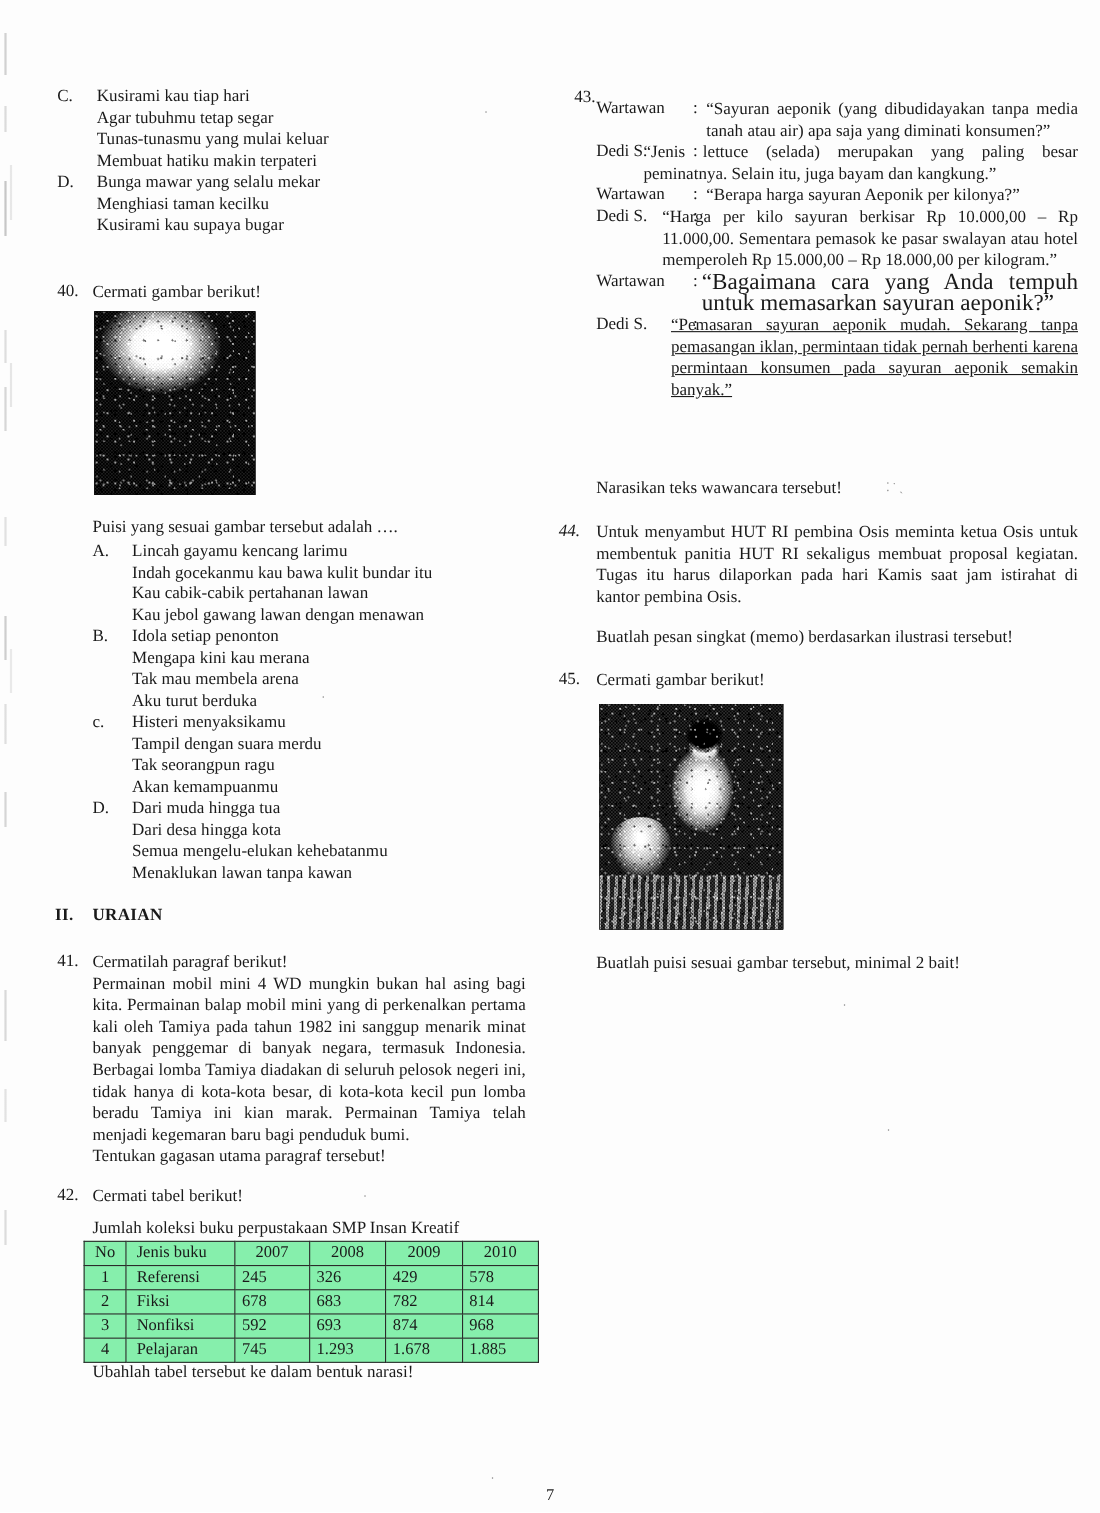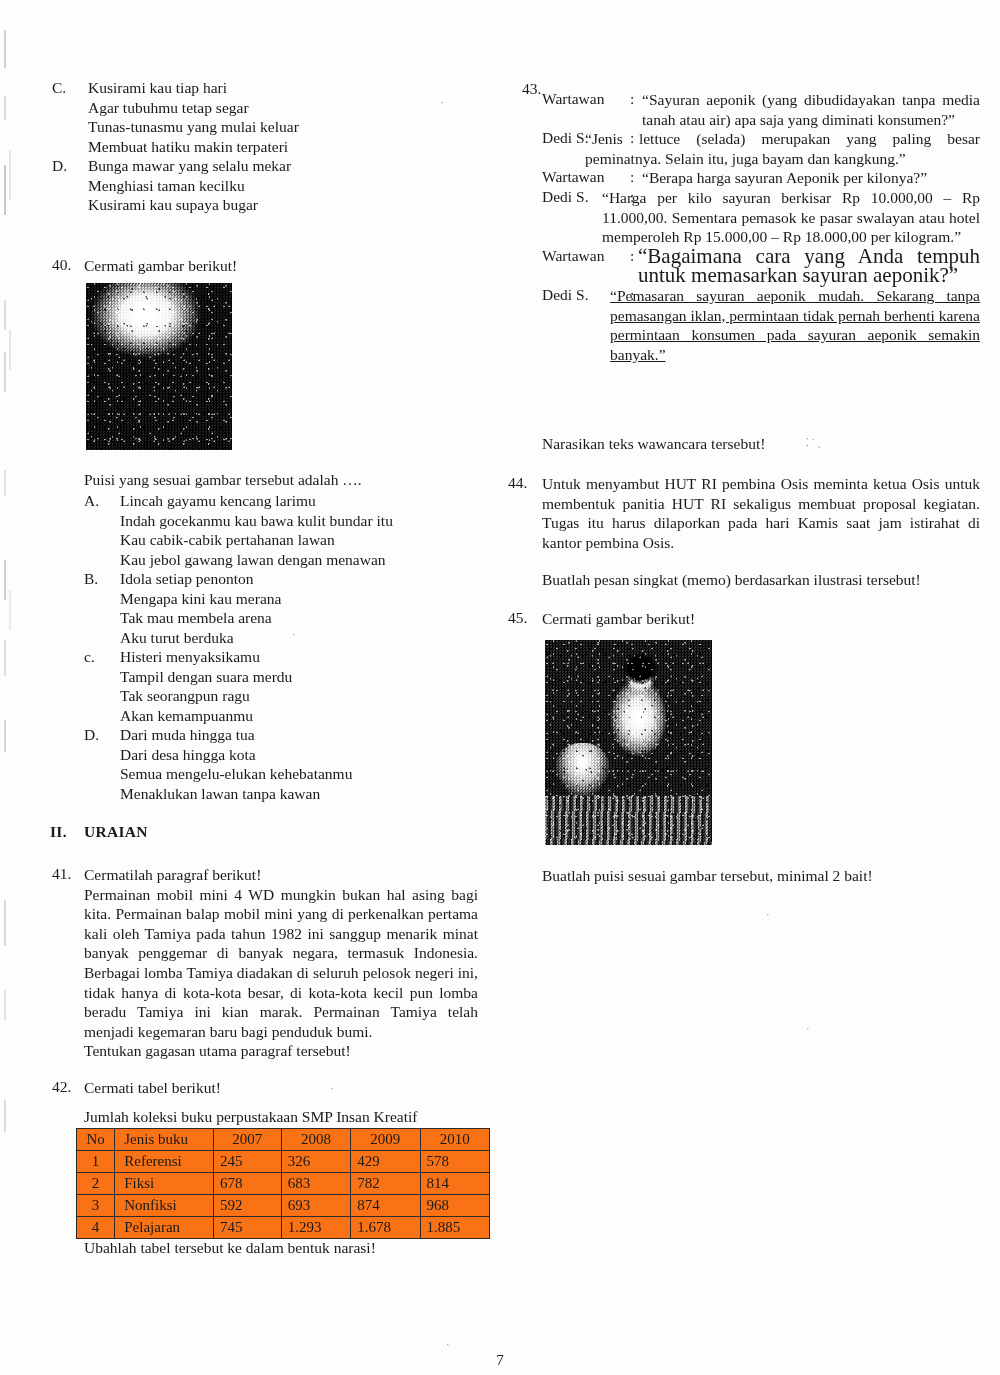--- a/index.html
+++ b/index.html
@@ -216,21 +216,21 @@
   
   .tbl-title {
     position: absolute;
     font-size: 15.5px;
     white-space: nowrap;
   }
   table.data {
     position: absolute;
     border-collapse: collapse;
     font-size: 15px;
-    background: #f97316;
+    background: #86efac;
   }
   table.data td, table.data th {
     border: 1.4px solid #2b2b2b;
     padding: 1px 6px;
     height: 19px;
     font-weight: normal;
     font-family: "Liberation Serif", "DejaVu Serif", serif;
   }
   table.data .c-no    { width: 30px;  text-align: center; }
   table.data .c-jenis { width: 100px; text-align: left; padding-left: 9px; }
@@ -464,21 +464,21 @@
 
       <div style="position:relative;">
         <span style="position:absolute; left:0; top:0; font-size:15.5px;">Dedi S.</span>
         <span style="position:absolute; left:88px; top:0; font-size:15.5px;">:</span>
         <div style="margin-left:68px; font-size:15.5px; line-height:19.6px; text-align:justify;text-decoration:underline;">“Pemasaran sayuran aeponik mudah. Sekarang tanpa pemasangan iklan, permintaan tidak pernah berhenti karena permintaan konsumen pada sayuran aeponik semakin banyak.”</div>
       </div>
     </div>
 
     <div class="line" style="position:absolute; left:42px; top:434px;">Narasikan teks wawancara tersebut!</div>
 
-    <span class="qnum" style="position:absolute; left:8px; top:474px;">44.</span>
+    <span class="qnum" style="position:absolute; left:8px; top:474px;font-style:italic;">44.</span>
     <div class="just" style="position:absolute; left:42px; top:474px; width:438px;">Untuk menyambut HUT RI pembina Osis meminta ketua Osis untuk membentuk panitia HUT RI sekaligus membuat proposal kegiatan. Tugas itu harus dilaporkan pada hari Kamis saat jam istirahat di kantor pembina Osis.</div>
     <div class="line" style="position:absolute; left:42px; top:570px;">Buatlah pesan singkat (memo) berdasarkan ilustrasi tersebut!</div>
 
     <span class="qnum" style="position:absolute; left:8px; top:609px;">45.</span>
     <div class="line" style="position:absolute; left:42px; top:609px;">Cermati gambar berikut!</div>
 
     <div class="photo photo-woman" style="left:45px; top:640px; width:167px; height:205px;">
       <div class="basket"></div>
       <div class="ground"></div>
       <div class="grain"></div>

